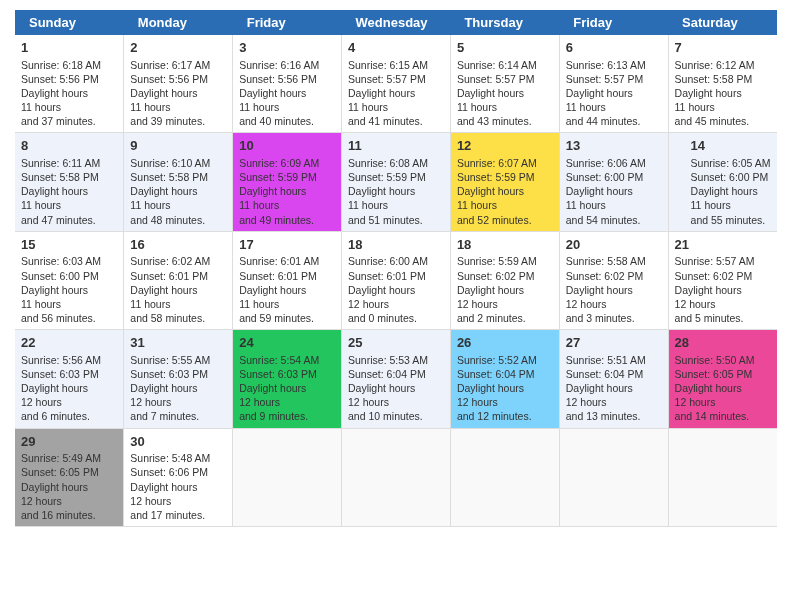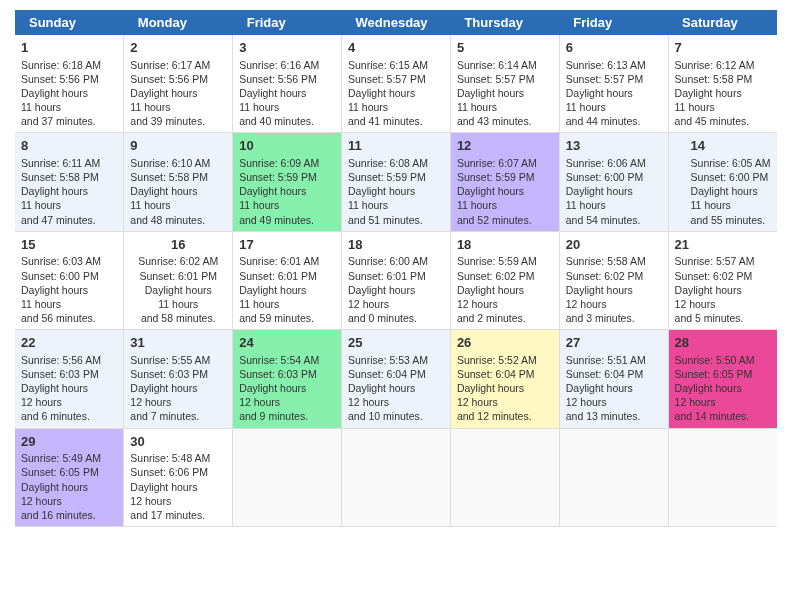--- a/index.html
+++ b/index.html
@@ -140,47 +140,47 @@
         </tr>
         <tr style="background-color: rgb(237, 242, 251);">
           <td style="background-color: rgb(237, 242, 251);">
             <span class="day-num">8</span>
             <div class="day-info">Sunrise: 6:11 AM<br>Sunset: 5:58 PM<br>Daylight hours<br>11 hours<br>and 47 minutes.</div>
           </td>
           <td style="background-color: rgb(237, 242, 251);">
             <span class="day-num">9</span>
             <div class="day-info">Sunrise: 6:10 AM<br>Sunset: 5:58 PM<br>Daylight hours<br>11 hours<br>and 48 minutes.</div>
           </td>
-          <td style="background-color: #86efac;">
+          <td style="background-color: #d946ef;">
             <span class="day-num">10</span>
             <div class="day-info">Sunrise: 6:09 AM<br>Sunset: 5:59 PM<br>Daylight hours<br>11 hours<br>and 49 minutes.</div>
           </td>
           <td style="background-color: rgb(237, 242, 251);">
             <span class="day-num">11</span>
             <div class="day-info">Sunrise: 6:08 AM<br>Sunset: 5:59 PM<br>Daylight hours<br>11 hours<br>and 51 minutes.</div>
           </td>
-          <td style="background-color: #c4b5fd;">
+          <td style="background-color: #fde047;">
             <span class="day-num">12</span>
             <div class="day-info">Sunrise: 6:07 AM<br>Sunset: 5:59 PM<br>Daylight hours<br>11 hours<br>and 52 minutes.</div>
           </td>
           <td style="background-color: rgb(237, 242, 251);">
             <span class="day-num">13</span>
             <div class="day-info">Sunrise: 6:06 AM<br>Sunset: 6:00 PM<br>Daylight hours<br>11 hours<br>and 54 minutes.</div>
           </td>
           <td style="background-color: rgb(237, 242, 251); padding-left: 22px;">
             <span class="day-num">14</span>
             <div class="day-info">Sunrise: 6:05 AM<br>Sunset: 6:00 PM<br>Daylight hours<br>11 hours<br>and 55 minutes.</div>
           </td>
         </tr>
         <tr style="background-color: #c4b5fd;">
           <td style="background-color: rgb(255, 255, 255);">
             <span class="day-num">15</span>
             <div class="day-info">Sunrise: 6:03 AM<br>Sunset: 6:00 PM<br>Daylight hours<br>11 hours<br>and 56 minutes.</div>
           </td>
-          <td style="background-color: rgb(255, 255, 255); text-align: center;">
+          <td style="background-color: rgb(255, 255, 255);">
             <span class="day-num">16</span>
             <div class="day-info">Sunrise: 6:02 AM<br>Sunset: 6:01 PM<br>Daylight hours<br>11 hours<br>and 58 minutes.</div>
           </td>
           <td style="background-color: rgb(255, 255, 255);">
             <span class="day-num">17</span>
             <div class="day-info">Sunrise: 6:01 AM<br>Sunset: 6:01 PM<br>Daylight hours<br>11 hours<br>and 59 minutes.</div>
           </td>
           <td style="background-color: rgb(255, 255, 255);">
             <span class="day-num">18</span>
             <div class="day-info">Sunrise: 6:00 AM<br>Sunset: 6:01 PM<br>Daylight hours<br>12 hours<br>and 0 minutes.</div>
@@ -200,43 +200,43 @@
         </tr>
         <tr style="background-color: rgb(237, 242, 251); padding-left: 12px;">
           <td style="background-color: rgb(237, 242, 251);">
             <span class="day-num">22</span>
             <div class="day-info">Sunrise: 5:56 AM<br>Sunset: 6:03 PM<br>Daylight hours<br>12 hours<br>and 6 minutes.</div>
           </td>
           <td style="background-color: rgb(237, 242, 251);">
             <span class="day-num">31</span>
             <div class="day-info">Sunrise: 5:55 AM<br>Sunset: 6:03 PM<br>Daylight hours<br>12 hours<br>and 7 minutes.</div>
           </td>
-          <td style="background-color: #86efac;">
+          <td style="background-color: #22c55e;">
             <span class="day-num">24</span>
             <div class="day-info">Sunrise: 5:54 AM<br>Sunset: 6:03 PM<br>Daylight hours<br>12 hours<br>and 9 minutes.</div>
           </td>
           <td style="background-color: rgb(237, 242, 251); margin-left: 9px;">
             <span class="day-num">25</span>
             <div class="day-info">Sunrise: 5:53 AM<br>Sunset: 6:04 PM<br>Daylight hours<br>12 hours<br>and 10 minutes.</div>
           </td>
-          <td style="background-color: #fef9c3;">
+          <td style="background-color: #7dd3fc;">
             <span class="day-num">26</span>
             <div class="day-info">Sunrise: 5:52 AM<br>Sunset: 6:04 PM<br>Daylight hours<br>12 hours<br>and 12 minutes.</div>
           </td>
           <td style="background-color: rgb(237, 242, 251);">
             <span class="day-num">27</span>
             <div class="day-info">Sunrise: 5:51 AM<br>Sunset: 6:04 PM<br>Daylight hours<br>12 hours<br>and 13 minutes.</div>
           </td>
           <td style="background-color: #ec4899;">
             <span class="day-num">28</span>
             <div class="day-info">Sunrise: 5:50 AM<br>Sunset: 6:05 PM<br>Daylight hours<br>12 hours<br>and 14 minutes.</div>
           </td>
         </tr>
         <tr style="background-color: rgb(255, 255, 255);">
-          <td style="background-color: #c4b5fd;">
+          <td style="background-color: #a3a3a3;">
             <span class="day-num">29</span>
             <div class="day-info">Sunrise: 5:49 AM<br>Sunset: 6:05 PM<br>Daylight hours<br>12 hours<br>and 16 minutes.</div>
           </td>
           <td style="background-color: rgb(255, 255, 255);">
             <span class="day-num">30</span>
             <div class="day-info">Sunrise: 5:48 AM<br>Sunset: 6:06 PM<br>Daylight hours<br>12 hours<br>and 17 minutes.</div>
           </td>
           <td class="empty" style="background-color: rgb(249, 249, 249);"></td>
           <td class="empty" style="background-color: rgb(249, 249, 249);"></td>
           <td class="empty" style="background-color: rgb(249, 249, 249);"></td>

